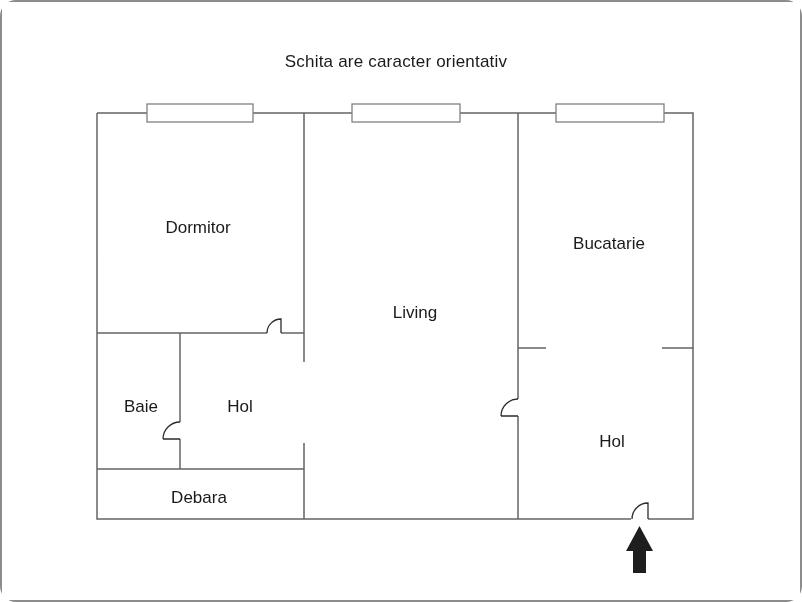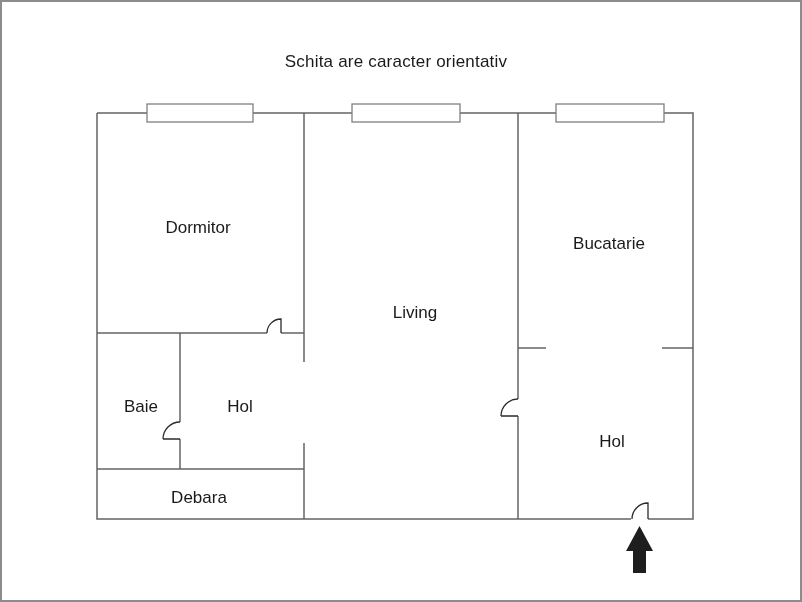--- a/index.html
+++ b/index.html
@@ -7,20 +7,21 @@
     padding: 0;
     background: #ffffff;
     font-family: "Liberation Sans", sans-serif;
   }
   .canvas {
     position: relative;
     width: 802px;
     height: 602px;
     background: #ffffff;
     overflow: hidden;
+    border-radius: 16px;
   }
   svg text {
     font-family: "Liberation Sans", "DejaVu Sans", sans-serif;
     fill: #1a1a1a;
   }
   .title-text {
     font-size: 17px;
     letter-spacing: 0.2px;
   }
   .room-label {

